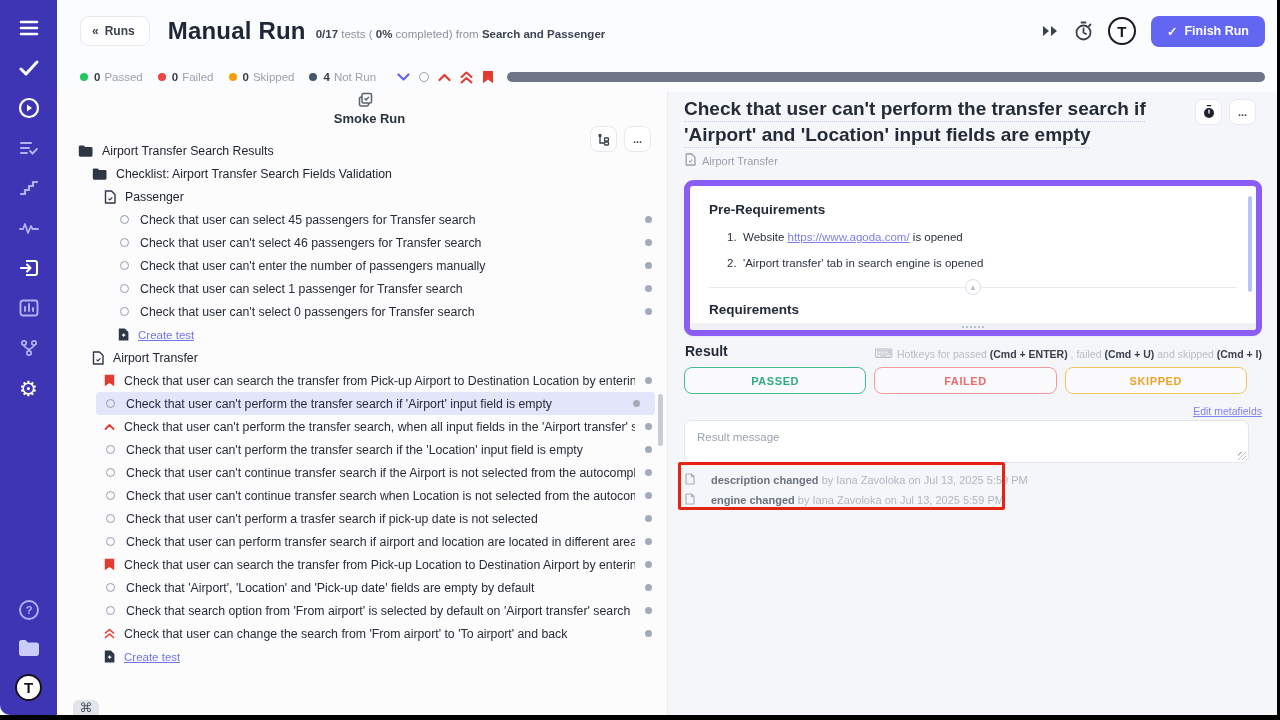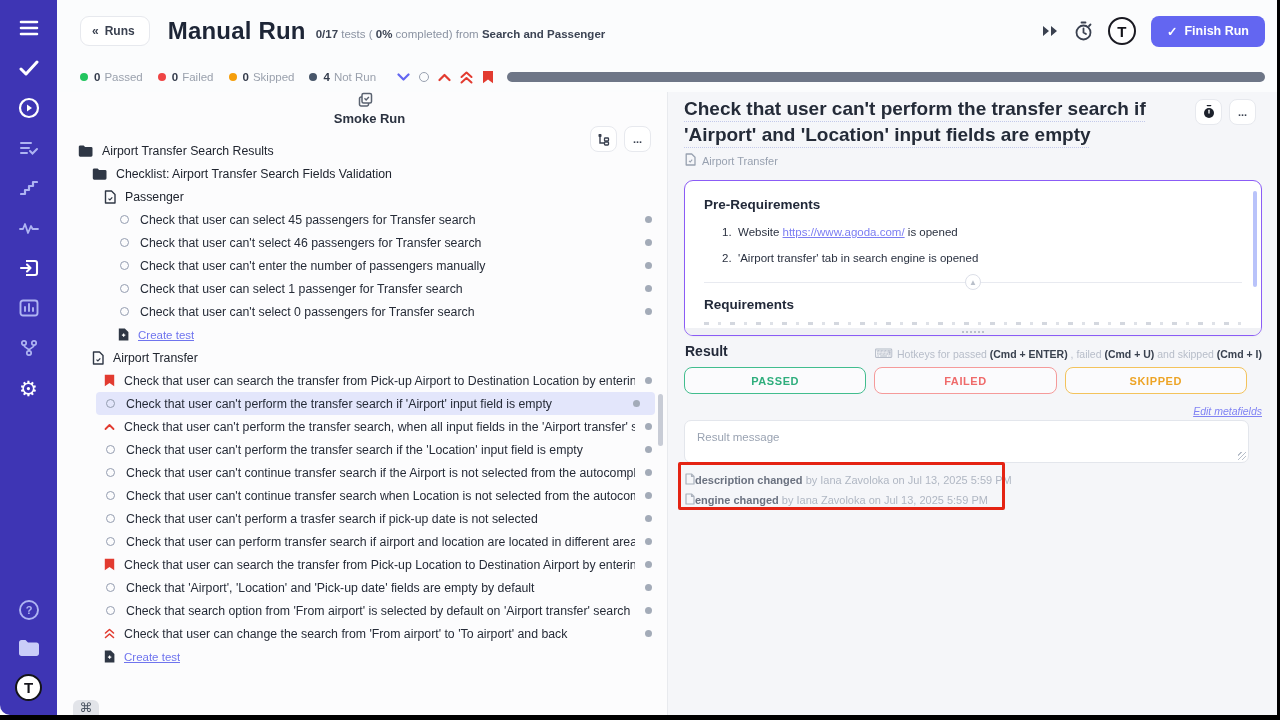--- a/index.html
+++ b/index.html
@@ -67,21 +67,21 @@
   .link-row .tlabel { color:#6f74ee; text-decoration:underline; font-size:11.5px; flex:none; }
   .lscroll { position:absolute; right:4px; top:258px; width:5px; height:52px; background:#c8ccd6; border-radius:3px; }
 
   
   .rp { position:relative; width:100%; height:100%; }
   .dtitle { position:absolute; left:16px; top:4px; width:524px; font-size:19px; font-weight:600; color:#242b38; line-height:26px;
             text-decoration:underline dotted #c3c9ea; text-underline-offset:6px; text-decoration-thickness:1px; }
   .dbtns { position:absolute; top:7px; right:21px; display:flex; gap:7px; }
   .suite { position:absolute; left:17px; top:61px; display:flex; align-items:center; gap:6px; font-size:11px; color:#98a1b0; }
 
-  .card { position:absolute; left:16px; top:88px; width:578px; height:156px; background:#fff; border:1px solid #8b5cf6;
+  .card { position:absolute; left:16px; top:88px; width:578px; height:156px; background:#fff; border:6px solid #8b5cf6;
           border-radius:9px; box-shadow:0 1px 2px rgba(30,35,60,.04); overflow:hidden; }
   .card h3 { font-size:13.5px; color:#222939; margin:16px 0 0 19px; }
   .pr-item { display:flex; font-size:11.5px; color:#2a3140; margin:14px 0 0 37px; }
   .pr-num { width:16px; flex:none; }
   .pr-item a { color:#7b7df2; text-decoration:underline; }
   .card-div { position:relative; height:1px; background:#e8eaf0; margin:18px 19px 0; }
   .div-knob { position:absolute; left:50%; top:-8px; width:16px; height:16px; margin-left:-8px; background:#fff;
               border:1px solid #dcdfe8; border-radius:50%; color:#b9bfca; font-size:8px; display:flex; align-items:center; justify-content:center; cursor:pointer; }
   .req-h { margin-top:14px !important; }
   .clipped { margin:10px 19px 0; height:3px; opacity:.75;
@@ -95,30 +95,30 @@
   .hotkeys b { color:#39414f; }
   .kbd-ic { font-size:13px; color:#b7bdc9; }
 
   .outcomes { position:absolute; left:16px; top:275px; width:563px; display:flex; gap:8px; }
   .obtn { flex:1; height:27px; border-radius:8px; background:rgba(255,255,255,.6); font-size:11px; font-weight:bold;
           letter-spacing:.6px; display:flex; align-items:center; justify-content:center; cursor:pointer; font-family:inherit; }
   .o-pass { border:1.5px solid #41bd8e; color:#2fae7d; }
   .o-fail { border:1.5px solid #f59a9a; color:#ef6a6a; }
   .o-skip { border:1.5px solid #f3c35c; color:#eda426; }
 
-  .editmeta { position:absolute; right:15px; top:313px; font-size:10.5px; color:#8183f4; text-decoration:underline; cursor:pointer;font-style:italic; }
+  .editmeta { position:absolute; right:15px; top:313px; font-size:10.5px; color:#8183f4; text-decoration:underline; cursor:pointer; }
 
   .rmsg { position:absolute; left:16px; top:328px; width:565px; height:43px; background:#fff; border:1px solid #e3e6ec;
           border-radius:7px; resize:none; font-family:inherit; font-size:11.5px; color:#333; padding:10px 12px; outline:none; }
   .rmsg::placeholder { color:#9aa3b2; }
   .rgrip { position:absolute; left:570px; top:360px; width:8px; height:8px; pointer-events:none;
            background:repeating-linear-gradient(135deg,transparent 0 2px,#b8bfca 2px 3px); }
 
   .activity { position:absolute; left:17px; top:378px; }
-  .act-line { display:flex; align-items:center; gap:0; font-size:11px; color:#b0b7c3; height:20px; }
+  .act-line { display:flex; align-items:center; gap:16px; font-size:11px; color:#b0b7c3; height:20px; }
   .act-line b { color:#6b7280; }
   .redbox { position:absolute; left:10px; top:370px; width:327px; height:48px; border:3px solid #e42313; border-radius:2px; pointer-events:none; }
 
   .cmd-badge { position:absolute; left:73px; top:700px; width:26px; height:20px; background:#e2e4e9; border-radius:6px;
                color:#4b5563; font-size:13px; display:flex; align-items:flex-start; justify-content:center; }
 </style>
 </head>
 <body>
 
 <div class="app">

